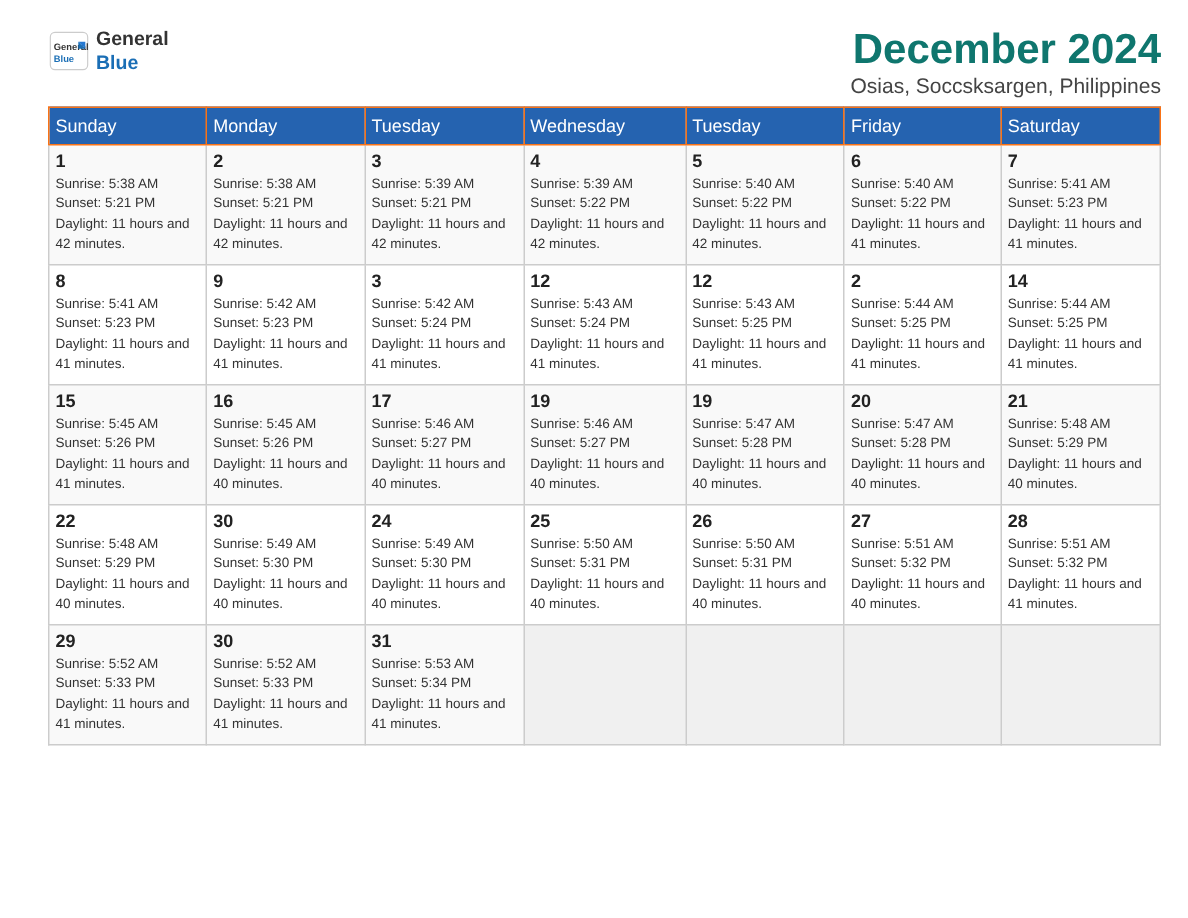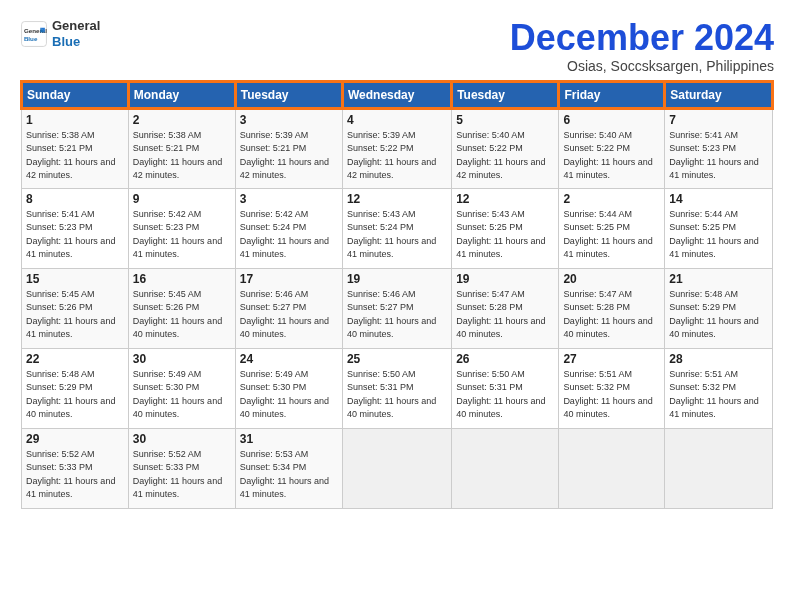--- a/index.html
+++ b/index.html
@@ -6,21 +6,21 @@
     body {
       font-family: Arial, sans-serif;
       background: #fff;
       width: 792px;
       height: 612px;
       overflow: hidden;
     }
     .page {
       width: 792px;
       min-height: 612px;
-      padding: 18px 18px 10px 20px;
+      padding: 18px 18px 10px 32px;
       background: #fff;
     }
     .header {
       display: flex;
       justify-content: space-between;
       align-items: flex-start;
       margin-bottom: 6px;
     }
     .logo {
       display: flex;
@@ -34,43 +34,43 @@
       line-height: 1.2;
     }
     .logo-icon {
       width: 28px;
       height: 28px;
     }
     .title-block {
       text-align: right;
     }
     .main-title {
-      font-size: 36px;
+      font-size: 28px;
       font-weight: bold;
-      color: #1d4ed8;
+      color: #0f766e;
       line-height: 1.1;
     }
     .subtitle {
       font-size: 14px;
       color: #444;
       text-align: right;
     }
     .calendar-table {
       width: 100%;
       border-collapse: collapse;
       font-size: 9.5px;
     }
     .calendar-table thead tr th {
       background-color: #2563b0;
       color: #fff;
       padding: 5px 4px;
       text-align: left;
       font-size: 12px;
-      font-weight: bold;
-      border: 3px solid #f97316;
+      font-weight: normal;
+      border: 1px solid #f97316;
       margin-top: 28px;
     }
     .calendar-table tbody tr td {
       border: 1px solid #ccc;
       vertical-align: top;
       padding: 3px 4px;
       font-size: 9px;
       color: #222;
       width: 113px;
       height: 80px;

